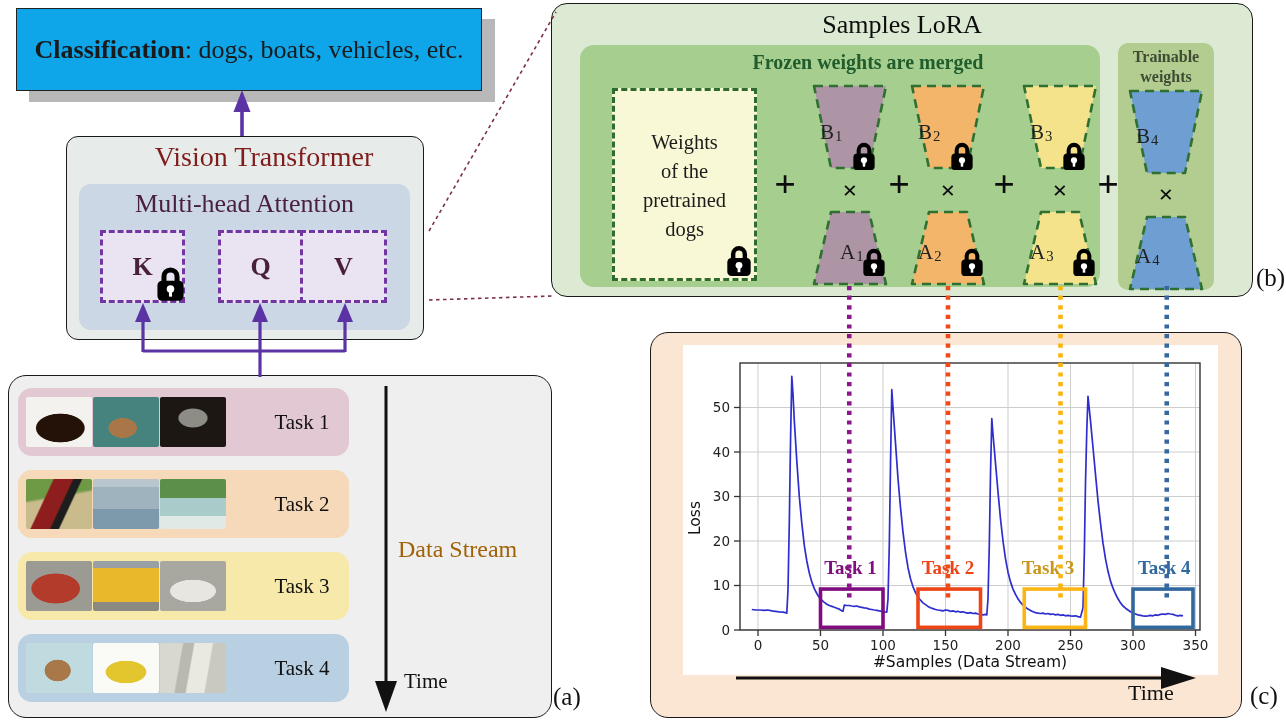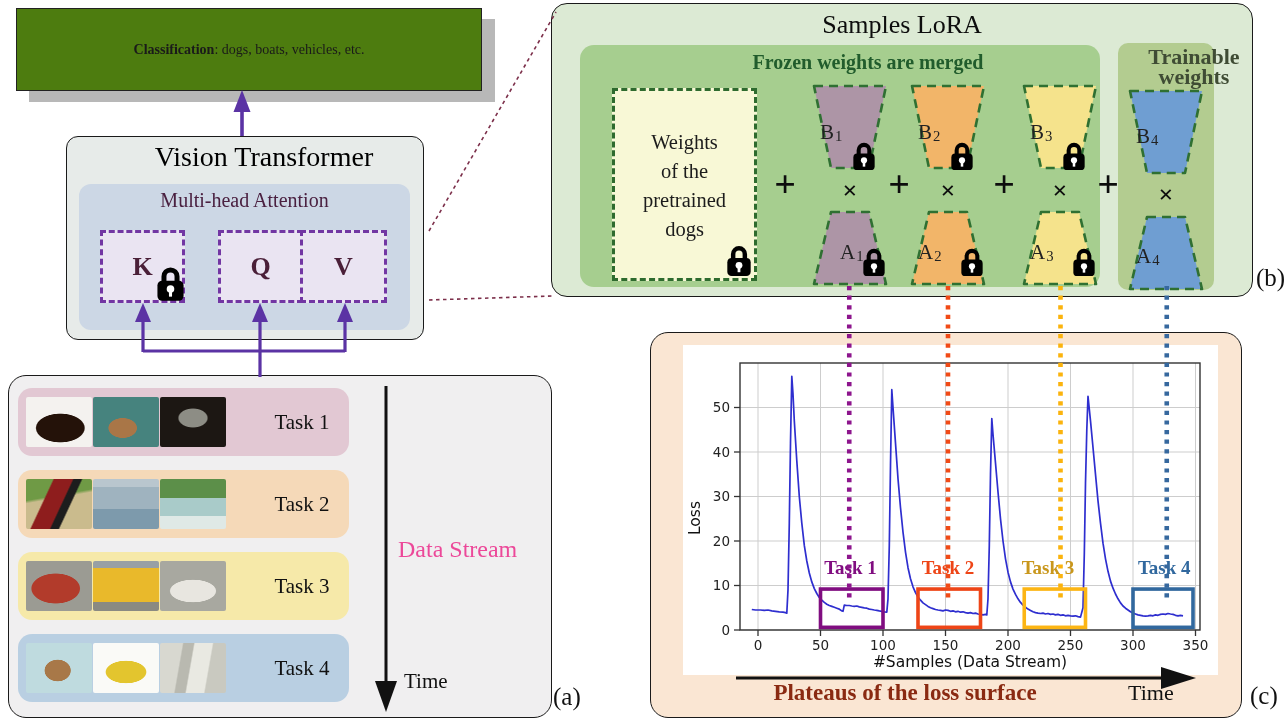--- a/index.html
+++ b/index.html
@@ -2,29 +2,29 @@
 <html><head>
 <meta charset="utf-8">
 <style>
   html,body{margin:0;padding:0;background:#ffffff;}
   #stage{position:relative;width:1286px;height:720px;background:#fff;overflow:hidden;
          font-family:"Liberation Serif","DejaVu Serif",serif;color:#1a1a1a;}
   .abs{position:absolute;}
   .ctr{text-align:center;}
 
   
-  .cls-box{left:16px;top:8px;width:464px;height:81px;background:#4d7c0f;border:1.5px solid #222;
-           box-shadow:13px 11px 0 #b8b8b8;line-height:81px;font-size:14px;text-align:center;}
+  .cls-box{left:16px;top:8px;width:464px;height:81px;background:#0ea5e9;border:1.5px solid #222;
+           box-shadow:13px 11px 0 #b8b8b8;line-height:81px;font-size:26px;text-align:center;}
   .cls-box b{font-weight:bold;}
 
   
   .vt-box{left:66px;top:136px;width:356px;height:202px;background:#e7ebe9;border:1.4px solid #1a1a1a;border-radius:12px;}
-  .vt-title{left:66px;top:141px;width:396px;font-size:28px;color:#000000;}
+  .vt-title{left:66px;top:141px;width:396px;font-size:28px;color:#7f1d1d;}
   .mha-box{left:79px;top:184px;width:331px;height:146px;background:#ccd7e5;border-radius:12px;}
-  .mha-title{left:79px;top:189px;width:331px;font-size:20px;color:#4a2040;}
+  .mha-title{left:79px;top:189px;width:331px;font-size:26px;color:#4a2040;}
   .qkv{top:230px;width:85px;height:73px;background:#eae4f2;border:3px dashed #7236a3;
        box-sizing:border-box;line-height:67px;text-align:center;font-size:26px;font-weight:bold;color:#4a1f38;}
 
   
   .panel-a{left:8px;top:375px;width:542px;height:341px;background:#f0eff0;border:1.4px solid #1a1a1a;border-radius:18px;}
   .task-row{left:18px;width:331px;height:68px;border-radius:14px;}
   .task-label{position:absolute;left:232px;top:0;width:104px;height:68px;line-height:68px;text-align:center;font-size:21px;color:#111;}
   .thumb{position:absolute;top:9px;width:66px;height:50px;border-radius:2px;}
   .im-t1a{background:radial-gradient(90% 70% at 52% 62%, #241209 0 40%, #f4f2ef 42%);}
   .im-t1b{background:radial-gradient(60% 55% at 45% 62%, #a97647 0 35%, #46837e 37%);}
@@ -32,30 +32,30 @@
   .im-t2a{background:linear-gradient(115deg, rgba(0,0,0,0) 30%, #8e1d1d 32% 52%, #1d1d1d 54% 62%, rgba(0,0,0,0) 64%),
                      linear-gradient(170deg, #6f9a45 0 35%, #cabb8d 40%);}
   .im-t2b{background:linear-gradient(180deg, #b9c6ce 0 15%, #9fb3bf 15% 60%, #7d9aac 60%);}
   .im-t2c{background:linear-gradient(180deg, #5c8f49 0 38%, #a9cbc9 38% 75%, #dfe9e6 75%);}
   .im-t3a{background:radial-gradient(80% 65% at 45% 55%, #b23b2b 0 45%, #9b9b93 47%);}
   .im-t3b{background:linear-gradient(180deg, #98a0a5 0 15%, #e9b92b 15% 82%, #8a8a82 82%);}
   .im-t3c{background:radial-gradient(85% 55% at 50% 60%, #e8e6e0 0 40%, #a8a8a0 42%);}
   .im-t4a{background:radial-gradient(55% 60% at 48% 55%, #a87848 0 35%, #bfdbdf 37%);}
   .im-t4b{background:radial-gradient(75% 55% at 50% 58%, #e3c52e 0 40%, #fafaf7 42%);}
   .im-t4c{background:linear-gradient(100deg, #d8d8d0 0 30%, #b9b9b0 32% 45%, #e9e9e2 47% 70%, #c9c9c0 72%);}
-  .ds-label{left:398px;top:536px;font-size:24px;color:#ec4899;}
+  .ds-label{left:398px;top:536px;font-size:24px;color:#a16207;}
   .time-a{left:404px;top:669px;font-size:21px;color:#111;}
 
   
   .panel-b{left:551px;top:3px;width:702px;height:294px;background:#dcead4;border:1.4px solid #1a1a1a;border-radius:16px;box-sizing:border-box;}
   .pb-title{left:551px;top:10px;width:702px;font-size:26px;color:#0d0d0d;}
   .frozen-box{left:580px;top:45px;width:520px;height:242px;background:#a6ce8f;border-radius:14px;}
   .frozen-title{left:580px;top:51px;width:576px;font-size:20px;font-weight:bold;color:#215c2c;}
   .trainable-box{left:1118px;top:43px;width:96px;height:247px;background:#b3cc90;border-radius:10px;}
-  .trainable-title{left:1118px;top:47px;width:96px;font-size:22px;font-weight:bold;color:#3f4c34;line-height:20px;margin-left:28px;}
+  .trainable-title{left:1118px;top:47px;width:96px;font-size:16px;font-weight:bold;color:#3f4c34;line-height:20px;}
   .weights-box{left:612px;top:88px;width:145px;height:193px;background:#f8f8d6;border:3px dashed #2e6b2e;box-sizing:border-box;}
   .weights-text{left:612px;top:128px;width:145px;font-size:20.5px;line-height:29px;color:#1c1c1c;}
   .col-label{width:60px;font-size:21px;color:#222;text-align:left;}
   .idx{font-size:0.7em;vertical-align:-0.12em;margin-left:1px;}
   .times-sym{width:32px;font-size:26px;font-weight:bold;color:#0d0d0d;text-align:center;}
   .plus-sym{width:30px;font-size:38px;font-weight:bold;color:#0d0d0d;text-align:center;}
 
   
   .panel-c{left:650px;top:332px;width:590px;height:384px;background:#fae6d3;border:1.4px solid #1a1a1a;border-radius:18px;}
   #plot-svg{left:683px;top:345px;background:#fff;}
@@ -248,21 +248,20 @@
       <polyline points="68.8,264.5 72.5,265.0 77.5,265.0 81.3,265.4 85.0,265.0 88.8,265.9 92.5,266.3 96.3,266.8 100.0,267.2 102.5,267.6 103.8,268.1 105.0,244.9 106.3,178.2 107.5,98.1 108.8,31.3 110.0,49.1 111.3,75.8 113.8,115.9 116.3,151.5 118.8,178.2 121.3,200.4 123.8,216.0 126.3,228.0 128.8,236.9 131.3,243.6 133.8,248.5 136.3,252.5 138.8,255.2 141.3,257.4 143.8,259.2 146.3,260.5 148.8,261.4 151.3,262.3 153.8,263.2 156.3,264.1 157.5,265.0 158.8,265.9 160.0,266.3 161.3,260.1 163.8,260.5 166.3,260.5 168.8,261.0 171.3,261.4 173.8,261.0 176.3,261.9 178.8,262.3 181.3,262.8 183.8,263.2 186.3,264.1 188.8,264.5 191.3,265.0 193.8,265.4 196.3,265.9 198.8,266.3 201.3,266.8 203.8,267.2 205.0,253.8 206.3,200.4 207.5,120.3 208.8,44.7 210.0,62.5 212.5,98.1 215.0,133.7 217.5,162.6 220.0,187.1 222.5,207.1 225.0,222.7 227.5,233.8 230.0,241.8 232.5,247.6 235.0,252.1 237.5,255.2 240.0,257.9 242.5,259.6 245.0,261.4 247.5,262.8 250.0,263.6 252.5,264.5 255.0,265.0 257.5,265.4 260.0,265.9 262.5,265.0 265.0,265.4 267.5,266.3 270.0,265.9 272.5,266.8 275.0,266.3 277.5,267.2 280.0,266.8 282.5,267.6 285.0,268.1 287.5,267.6 290.0,268.5 292.5,268.1 295.0,269.0 297.5,269.4 300.0,269.9 302.5,269.4 303.8,269.9 305.0,253.8 306.3,200.4 307.5,129.3 308.8,73.6 310.0,89.2 312.5,118.1 315.0,147.0 317.5,173.8 320.0,196.0 322.5,213.8 325.0,227.2 327.5,236.9 330.0,244.1 332.5,249.4 335.0,253.8 337.5,257.4 340.0,260.1 342.5,262.3 345.0,264.1 347.5,265.4 350.0,266.8 352.5,267.6 355.0,268.1 357.5,268.5 360.0,268.1 362.5,269.0 365.0,268.5 367.5,269.4 370.0,269.0 372.5,269.9 375.0,269.4 377.5,270.3 380.0,269.9 382.5,270.8 385.0,270.3 387.5,270.8 390.0,271.2 392.5,270.8 395.0,271.6 397.5,272.1 400.0,262.8 401.3,209.3 402.5,138.2 403.8,84.8 405.0,51.4 407.5,75.8 410.0,102.5 412.5,129.3 415.0,155.9 417.5,178.2 420.0,198.2 422.5,213.8 425.0,226.3 427.5,236.1 430.0,243.2 432.5,249.0 435.0,253.8 437.5,257.9 440.0,261.0 442.5,263.2 445.0,265.0 447.5,266.8 450.0,268.1 452.5,269.0 455.0,269.9 457.5,270.3 460.0,270.8 462.5,271.2 465.0,270.8 467.5,270.3 470.0,270.8 472.5,269.9 475.0,270.3 477.5,269.4 480.0,269.0 482.5,269.4 485.0,268.5 487.5,269.0 490.0,269.4 492.5,270.3 495.0,270.8 497.5,270.3 500.0,270.8" fill="none" stroke="#2e2ecf" stroke-width="1.7" stroke-linejoin="round"></polyline>
       <rect x="137.5" y="244.06" width="62.5" height="38.26999999999998" fill="none" stroke="#800d80" stroke-width="3.6"></rect>
       <text x="167.5" y="229.375" text-anchor="middle" fill="#800d80" font-size="19" font-weight="bold" font-family="&quot;Liberation Serif&quot;,&quot;DejaVu Serif&quot;,serif">Task 1</text>
       <rect x="235" y="244.06" width="62.5" height="38.26999999999998" fill="none" stroke="#ee4517" stroke-width="3.6"></rect>
       <text x="265" y="229.375" text-anchor="middle" fill="#ee4517" font-size="19" font-weight="bold" font-family="&quot;Liberation Serif&quot;,&quot;DejaVu Serif&quot;,serif">Task 2</text>
       <rect x="341.25" y="244.06" width="61.25" height="38.26999999999998" fill="none" stroke="#fcb514" stroke-width="3.6"></rect>
       <text x="365" y="229.375" text-anchor="middle" fill="#c9971c" font-size="19" font-weight="bold" font-family="&quot;Liberation Serif&quot;,&quot;DejaVu Serif&quot;,serif">Task 3</text>
       <rect x="450" y="244.06" width="60" height="38.26999999999998" fill="none" stroke="#31689e" stroke-width="3.6"></rect>
       <text x="481.25" y="229.375" text-anchor="middle" fill="#31689e" font-size="19" font-weight="bold" font-family="&quot;Liberation Serif&quot;,&quot;DejaVu Serif&quot;,serif">Task 4</text>
     </svg>
-  <div class="abs plateaus ctr" style="left: 690px;">Plateaus of the loss surface</div>
   <div class="abs time-c">Time</div>
   <div class="abs corner-label" style="left:1250px;top:682px;">(c)</div>
 
   <svg id="overlay-svg" width="1286" height="720" viewBox="0 0 1286 720">
     <g>
       <line x1="242" y1="136" x2="242" y2="106" stroke="#5b33a4" stroke-width="3.6"></line>
       <polygon points="242,90 233.5,112 250.5,112" fill="#5b33a4"></polygon>
     </g>
     <g stroke="#5b33a4" stroke-width="3.2" fill="#5b33a4">
       <line x1="260" y1="377" x2="260" y2="351"></line>

